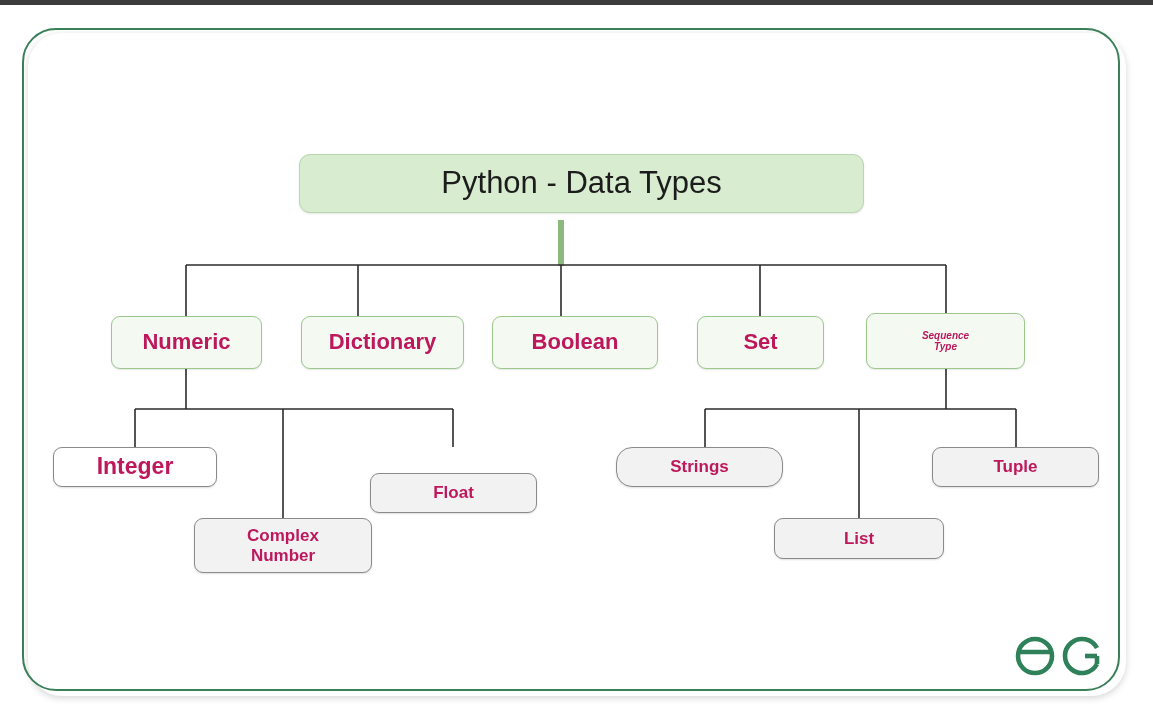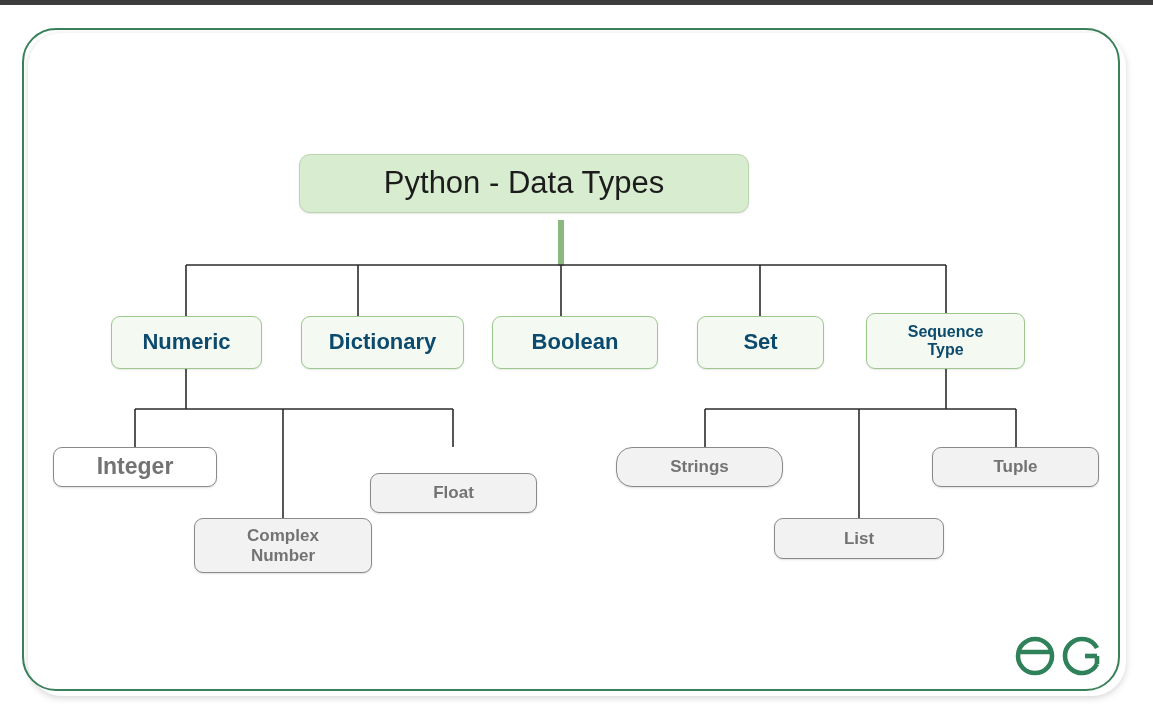--- a/index.html
+++ b/index.html
@@ -75,33 +75,34 @@
     color: #1c1c1c;
     font-size: 31px;
     font-weight: 400;
     border-radius: 11px;
     box-shadow: 0 1px 2px rgba(0,0,0,0.10);
   }
 
   .node-l2 {
     background: #f4faf2;
     border: 1.6px solid #9cc88e;
-    color: #0c4a6e;
+    color: #be185d;
     font-size: 22px;
     font-weight: bold;
     box-shadow: 0 1px 2px rgba(0,0,0,0.10);
   }
   .node-l2.two-line {
-    font-size: 16px;
+    font-size: 10px;
+    font-style: italic;
   }
 
   .node-l3 {
     background: #f2f2f2;
     border: 1.6px solid #8a8a8a;
-    color: #737373;
+    color: #be185d;
     font-size: 17px;
     font-weight: bold;
     box-shadow: 0 1px 2px rgba(0,0,0,0.13);
   }
   .node-l3.highlight {
     background: #ffffff;
     font-size: 23px;
   }
   .node-l3.two-line {
     font-size: 17px;
@@ -149,21 +150,21 @@
     <line x1="283" y1="409" x2="283" y2="518" stroke="#2b2b2b" stroke-width="1.6"></line>
     <line x1="453" y1="409" x2="453" y2="447" stroke="#2b2b2b" stroke-width="1.6"></line>
 
     <line x1="946" y1="369" x2="946" y2="409" stroke="#2b2b2b" stroke-width="1.6"></line>
     <line x1="705" y1="409" x2="1016" y2="409" stroke="#2b2b2b" stroke-width="1.6"></line>
     <line x1="705" y1="409" x2="705" y2="447" stroke="#2b2b2b" stroke-width="1.6"></line>
     <line x1="859" y1="409" x2="859" y2="518" stroke="#2b2b2b" stroke-width="1.6"></line>
     <line x1="1016" y1="409" x2="1016" y2="447" stroke="#2b2b2b" stroke-width="1.6"></line>
   </svg>
 
-  <div class="node node-root" style="left:299px; top:154px; width:450px; height:59px;">
+  <div class="node node-root" style="left:299px; top:154px; width:565px; height:59px;">
     <span class="node-label">Python - Data Types</span>
   </div>
 
   <div class="node node-l2" style="left:111px; top:316px; width:151px; height:53px;">
     <span class="node-label">Numeric</span>
   </div>
 
   <div class="node node-l2" style="left:301px; top:316px; width:163px; height:53px;">
     <span class="node-label">Dictionary</span>
   </div>

